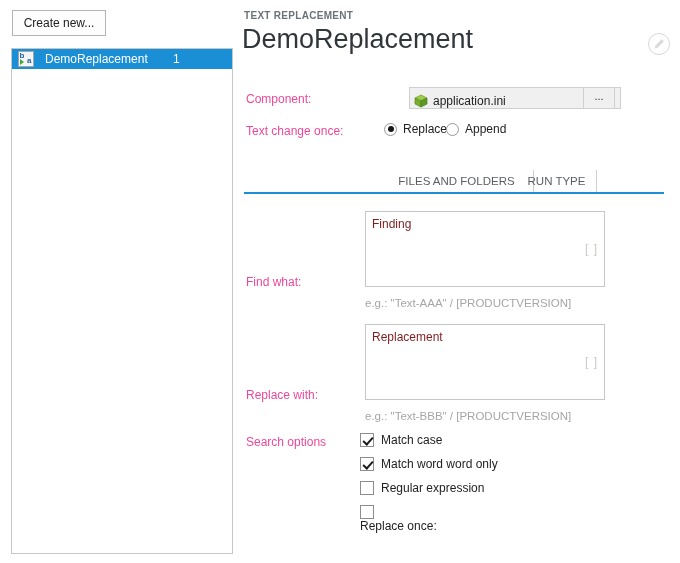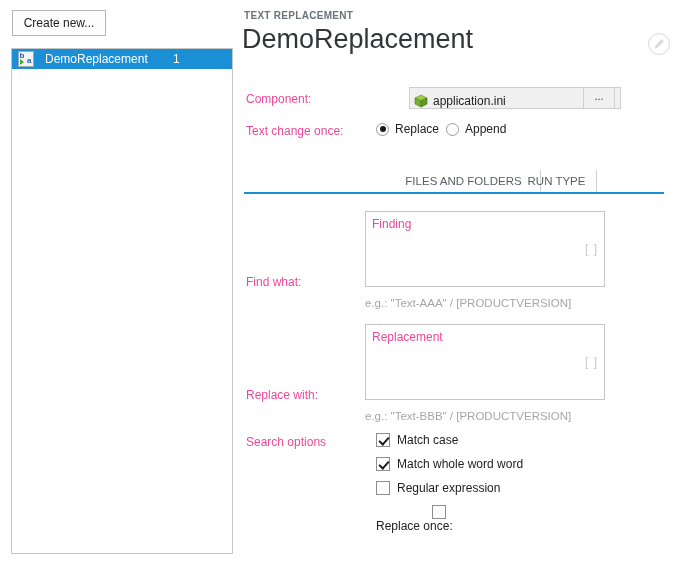--- a/index.html
+++ b/index.html
@@ -236,21 +236,21 @@
     line-height: 16px;
     cursor: default;
   }
 
   .radio-wrap {
     position: absolute;
     display: flex;
     align-items: center;
     cursor: default;
   }
-  #radio-replace { left: 136px; top: 122px; }
+  #radio-replace { left: 144px; top: 122px; }
   #radio-append  { left: 206px; top: 122px; }
   .radio-mark {
     width: 13px; height: 13px;
     border-radius: 50%;
     border: 1px solid #999999;
     background: #ffffff;
     box-sizing: border-box;
     position: relative;
     margin-right: 6px;
     flex: 0 0 auto;
@@ -293,41 +293,41 @@
     box-sizing: border-box;
     cursor: default;
     white-space: nowrap;
   }
   .tab.active {
     background: #1a8fd6;
     color: #ffffff;
     border-right: none;
   }
   #tab-find-and-replace { left: 0px;   width: 135px; }
-  #tab-files-and-folders{ left: 143px; width: 154px; }
+  #tab-files-and-folders{ left: 136px; width: 154px; }
   #tab-run-type         { left: 273px; width: 80px; }
 
   
   .textbox {
     position: absolute;
     width: 240px;
     height: 76px;
     border: 1px solid #c6c6c6;
     background: #ffffff;
     box-sizing: border-box;
   }
   #findwhat-box    { left: 125px; top: 211px; }
   #replacewith-box { left: 125px; top: 324px; }
   .textbox-value {
     position: absolute;
     left: 6px;
     top: 5px;
     font-family: "Liberation Sans", sans-serif;
     font-size: 12px;
-    color: #ec4899;
+    color: #7f1d1d;
     white-space: nowrap;
   }
   .brackets {
     position: absolute;
     right: 6px;
     top: 30px;
     font-family: "Liberation Sans", sans-serif;
     font-size: 12px;
     color: #c9c9c4;
     letter-spacing: 1px;
@@ -339,23 +339,23 @@
     font-size: 11.5px;
     color: #a6a6a6;
     white-space: nowrap;
   }
   #hint-findwhat    { left: 125px; top: 297px; }
   #hint-replacewith { left: 125px; top: 410px; }
 
   
   .check-wrap {
     position: absolute;
-    left: 136px;
+    left: 120px;
     display: flex;
-    align-items: flex-end;
+    align-items: flex-start;
     cursor: default;
   }
   #check-match-case       { top: 433px; }
   #check-match-whole-word { top: 457px; }
   #check-regular-expr     { top: 481px; }
   #check-replace-once     { top: 505px; flex-direction: column; }
   .check-mark {
     width: 14px; height: 14px;
     border: 1px solid #8d8d8d;
     background: #ffffff;
@@ -469,21 +469,21 @@
 
   <div class="form-label" id="label-searchoptions">Search options</div>
 
   <div class="check-wrap" id="check-match-case">
     <span class="check-mark checked"></span>
     <span class="check-label">Match case</span>
   </div>
 
   <div class="check-wrap" id="check-match-whole-word">
     <span class="check-mark checked"></span>
-    <span class="check-label">Match whole word word</span>
+    <span class="check-label">Match word word only</span>
   </div>
 
   <div class="check-wrap" id="check-regular-expr">
     <span class="check-mark"></span>
     <span class="check-label">Regular expression</span>
   </div>
 
   <div class="check-wrap" id="check-replace-once">
     <span class="check-mark"></span>
     <span class="check-label">Replace once:</span>

